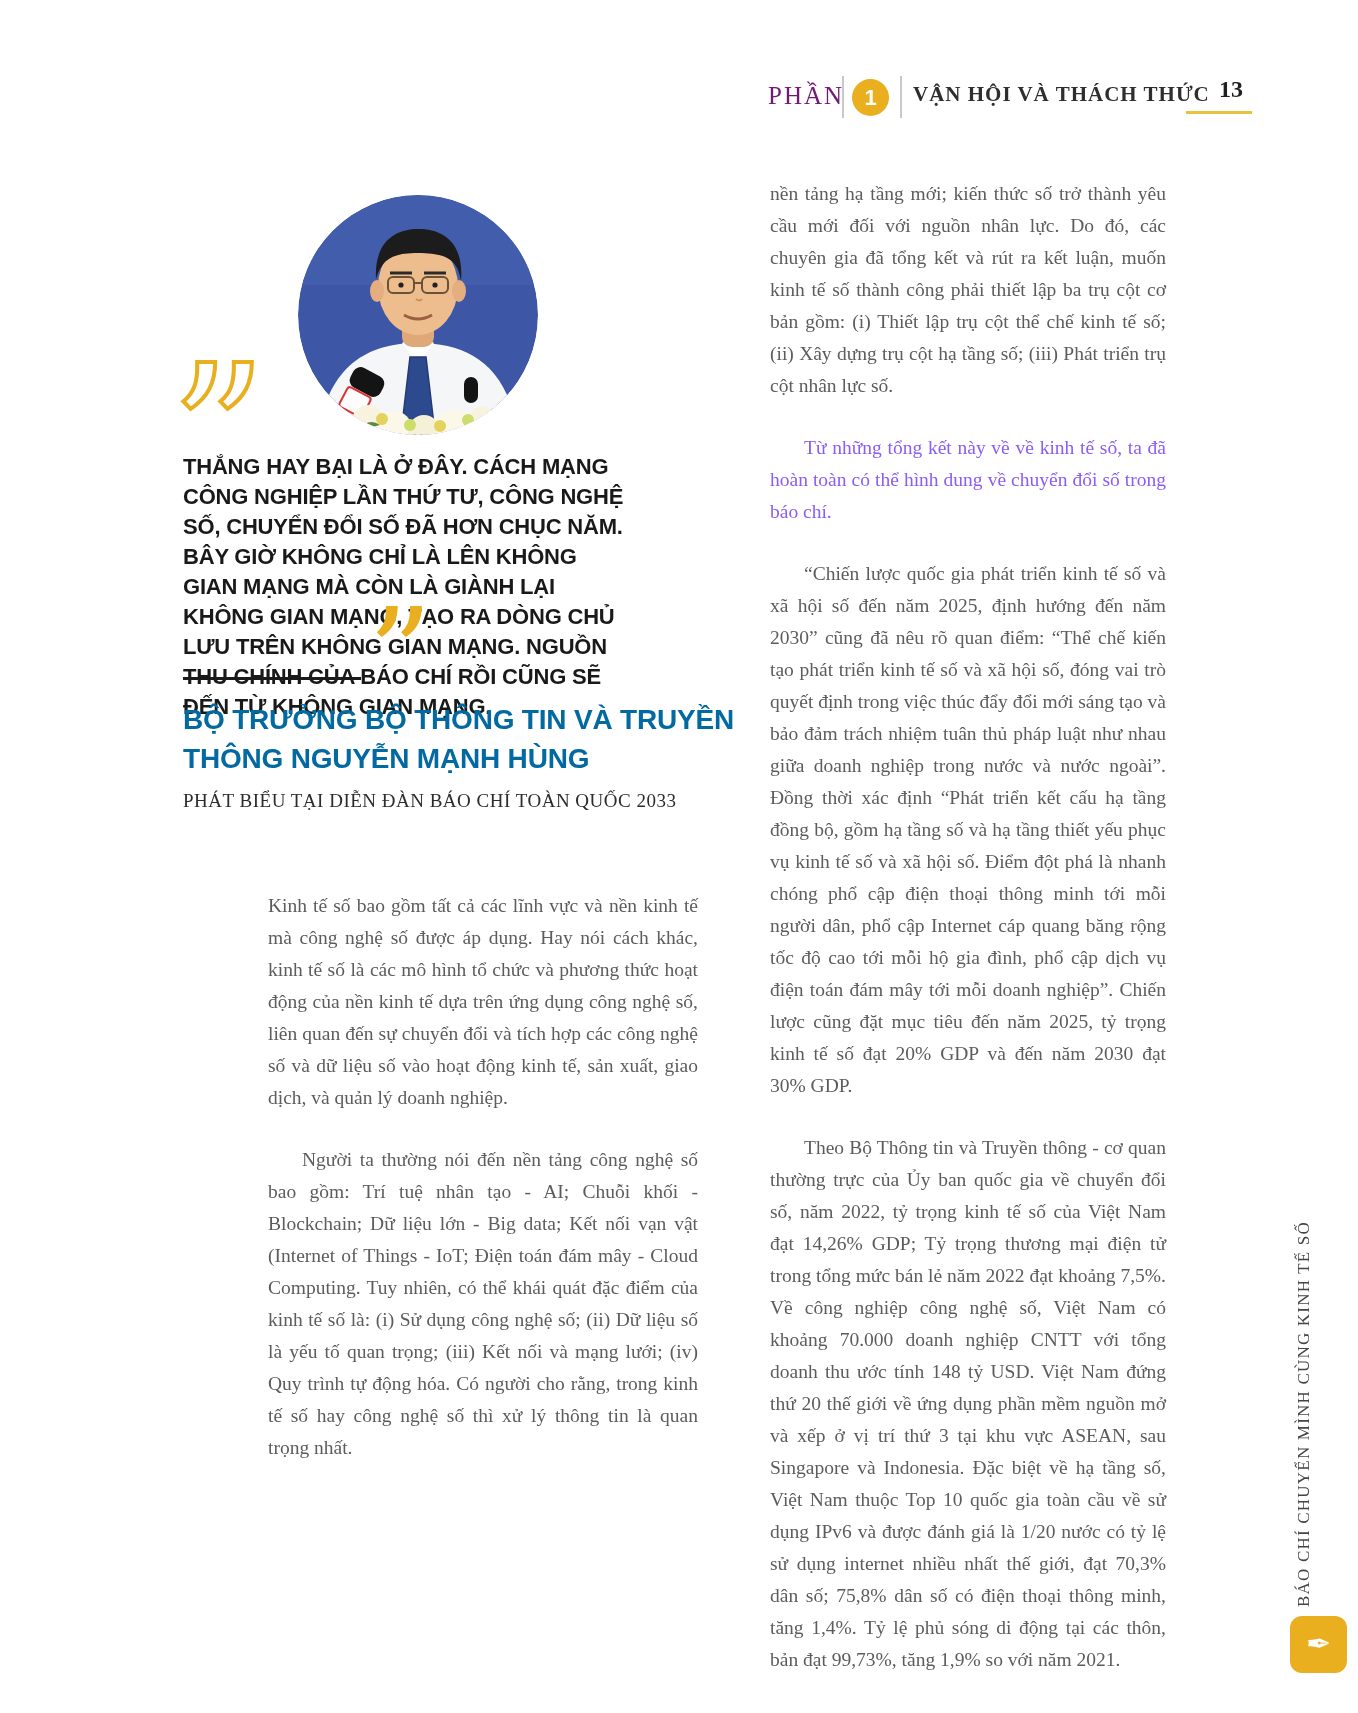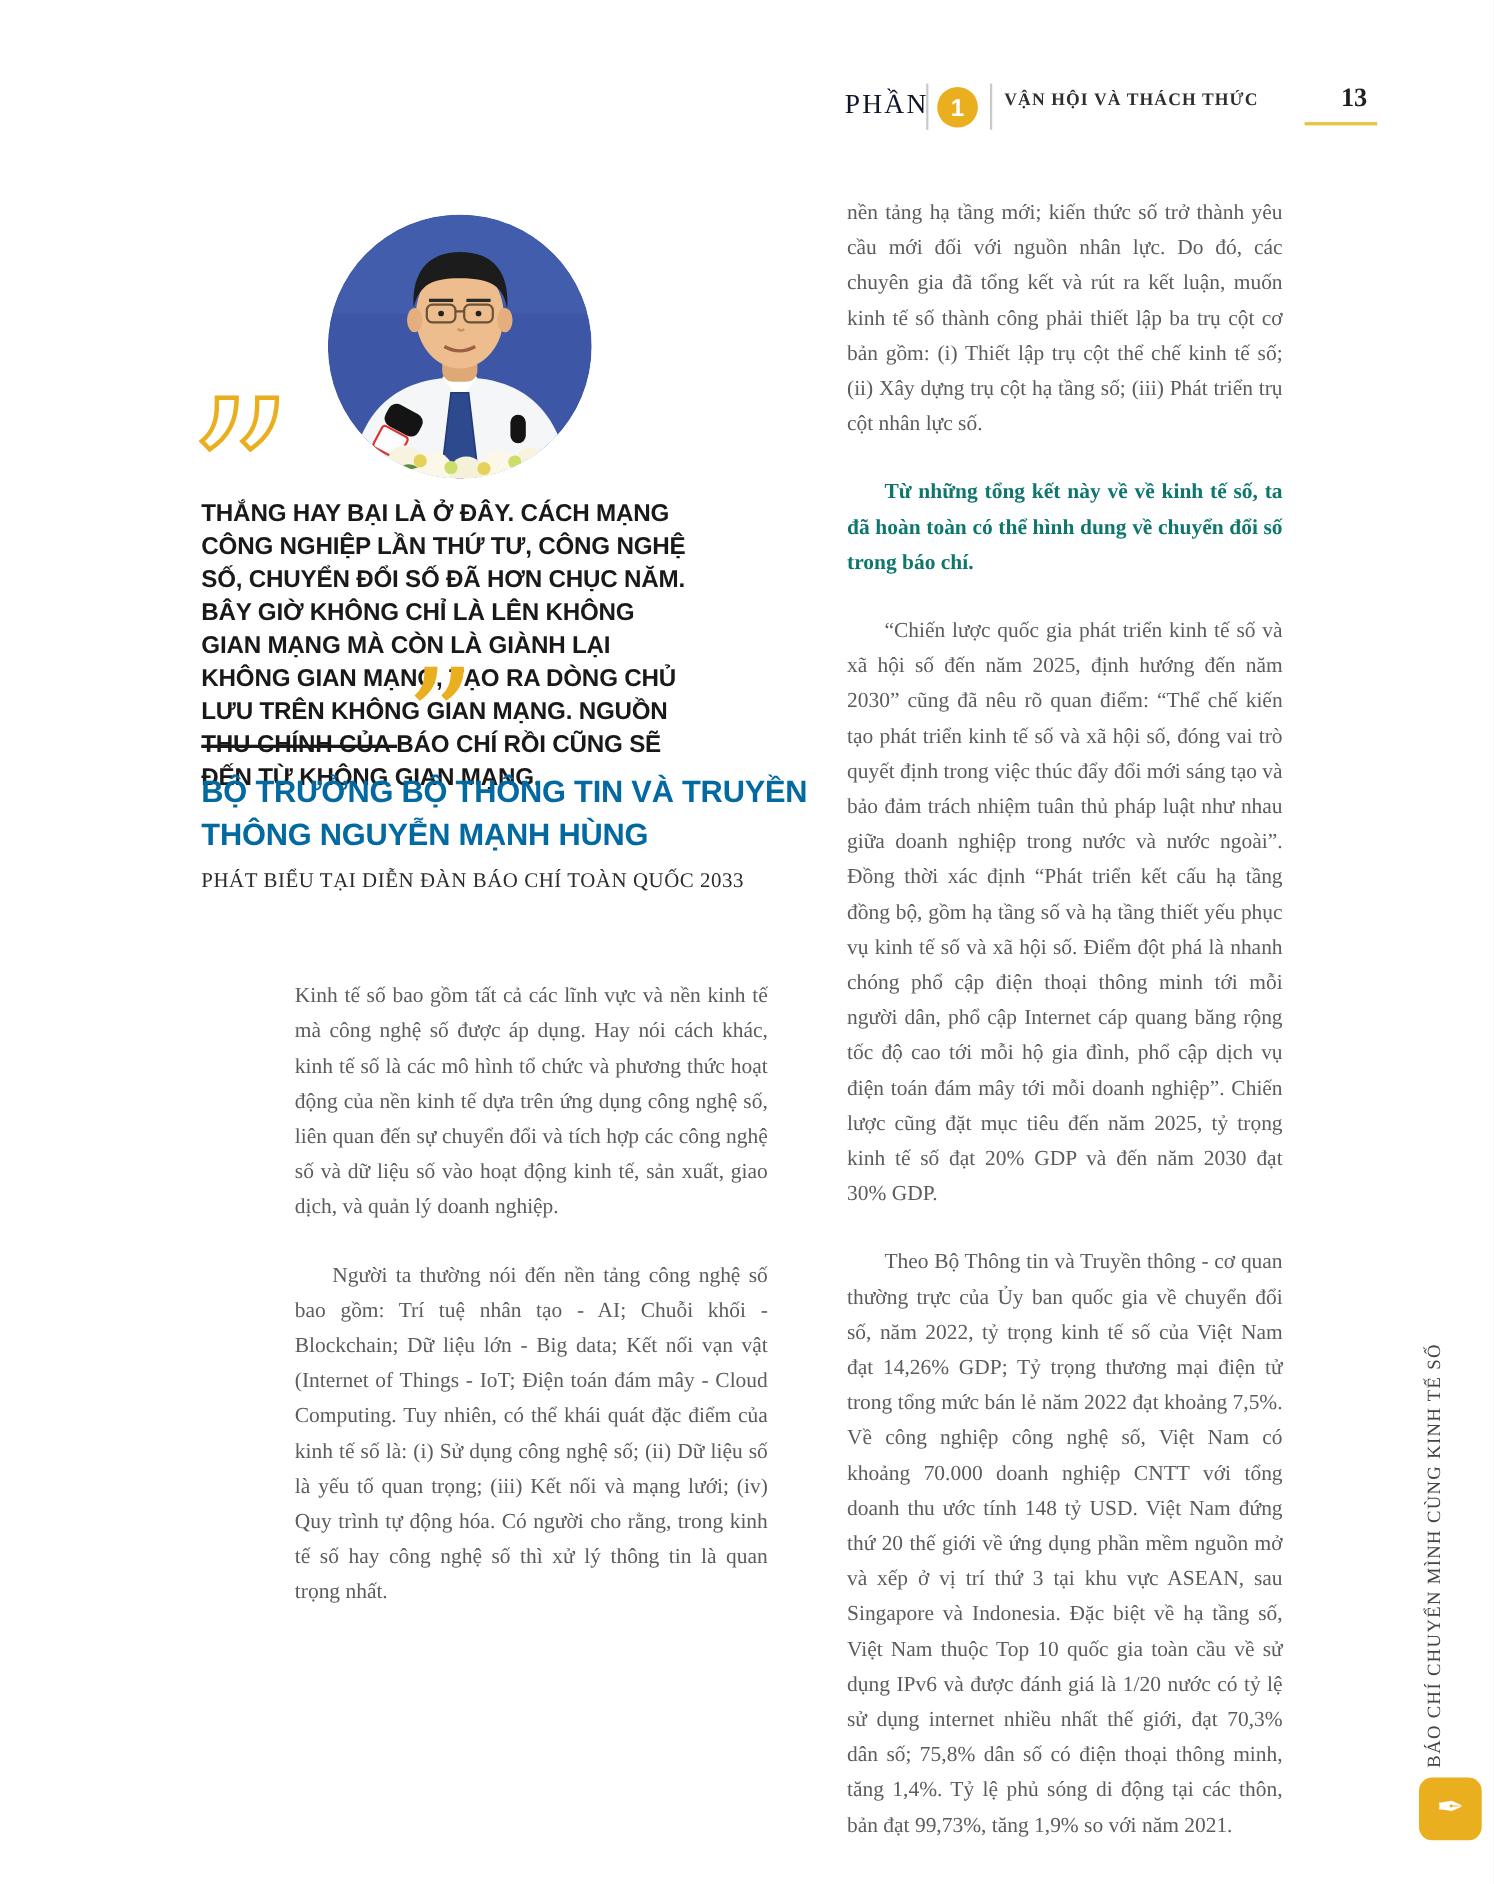--- a/index.html
+++ b/index.html
@@ -1,26 +1,26 @@
 <!DOCTYPE html>
 <html><head>
 <meta charset="utf-8">
 <style>
   html,body{margin:0;padding:0;background:#e9e9e9;}
   .page{position:relative;width:1358px;height:1713px;background:#ffffff;overflow:hidden;
         font-family:"Liberation Serif",serif;}
 
   
-  .hdr-label{position:absolute;left:768px;top:82px;font-size:25px;letter-spacing:2px;color:#0f172a;}
+  .hdr-label{position:absolute;left:768px;top:82px;font-size:25px;letter-spacing:2px;color:#701a75;}
   .hdr-div{position:absolute;top:76px;width:2px;height:42px;background:#c9c9c9;}
   .hdr-div.d1{left:842px;} .hdr-div.d2{left:900px;}
   .hdr-circle{position:absolute;left:852px;top:79px;width:37px;height:37px;border-radius:50%;
         background:#E9AF1E;color:#fff;font-family:"Liberation Sans",sans-serif;font-weight:bold;
         font-size:22px;display:flex;align-items:center;justify-content:center;}
-  .hdr-title{position:absolute;left:913px;top:82px;font-size:16px;font-weight:600;letter-spacing:1px;color:#2e2e2e;}
+  .hdr-title{position:absolute;left:913px;top:82px;font-size:21px;font-weight:600;letter-spacing:1px;color:#2e2e2e;}
   .hdr-rule{position:absolute;left:1186px;top:111px;width:66px;height:3px;background:#E9C23F;}
   .hdr-pageno{position:absolute;left:1219px;top:76px;font-size:24px;font-weight:bold;color:#1f1f1f;}
 
   
   .portrait{position:absolute;left:298px;top:195px;width:240px;height:240px;border-radius:50%;overflow:hidden;}
 
   
   .openquote{position:absolute;left:178px;top:342px;width:100px;height:110px;}
   .quote-text{position:absolute;left:183px;top:452px;width:452px;
         font-family:"Liberation Sans",sans-serif;font-weight:bold;font-size:22px;line-height:30px;
@@ -30,21 +30,21 @@
         font-size:125px;line-height:1;color:#E9AF1E;}
   .attribution{position:absolute;left:183px;top:700px;width:600px;
         font-family:"Liberation Sans",sans-serif;font-weight:bold;font-size:28px;line-height:39px;
         color:#0369a1;letter-spacing:-0.2px;}
   .context{position:absolute;left:183px;top:790px;font-size:19px;letter-spacing:0.5px;color:#2c2c2c;}
 
   
   .col{position:absolute;font-size:19.5px;line-height:32px;color:#5c5c5c;text-align:justify;}
   .col p{margin:0 0 30px 0;}
   .col p.indent{text-indent:34px;}
-  .col p.bold{font-weight:bold;color:#0f766e;}
+  .col p.bold{font-weight:normal;color:#8b5cf6;}
   .col-left{left:268px;top:854px;width:430px;margin-top:36px;}
   .col-right{left:770px;top:178px;width:396px;}
 
   
   .sidebar-text{position:absolute;right:44px;bottom:106px;writing-mode:vertical-rl;
         transform:rotate(180deg);font-size:17px;letter-spacing:1.2px;color:#454545;}
   .pen-badge{position:absolute;left:1290px;top:1616px;width:57px;height:57px;border-radius:12px;
         background:#E9AF1E;display:flex;align-items:center;justify-content:center;}
   .pen-badge span{color:#fff;font-size:30px;line-height:1;transform:translateY(-1px);}
 </style>

